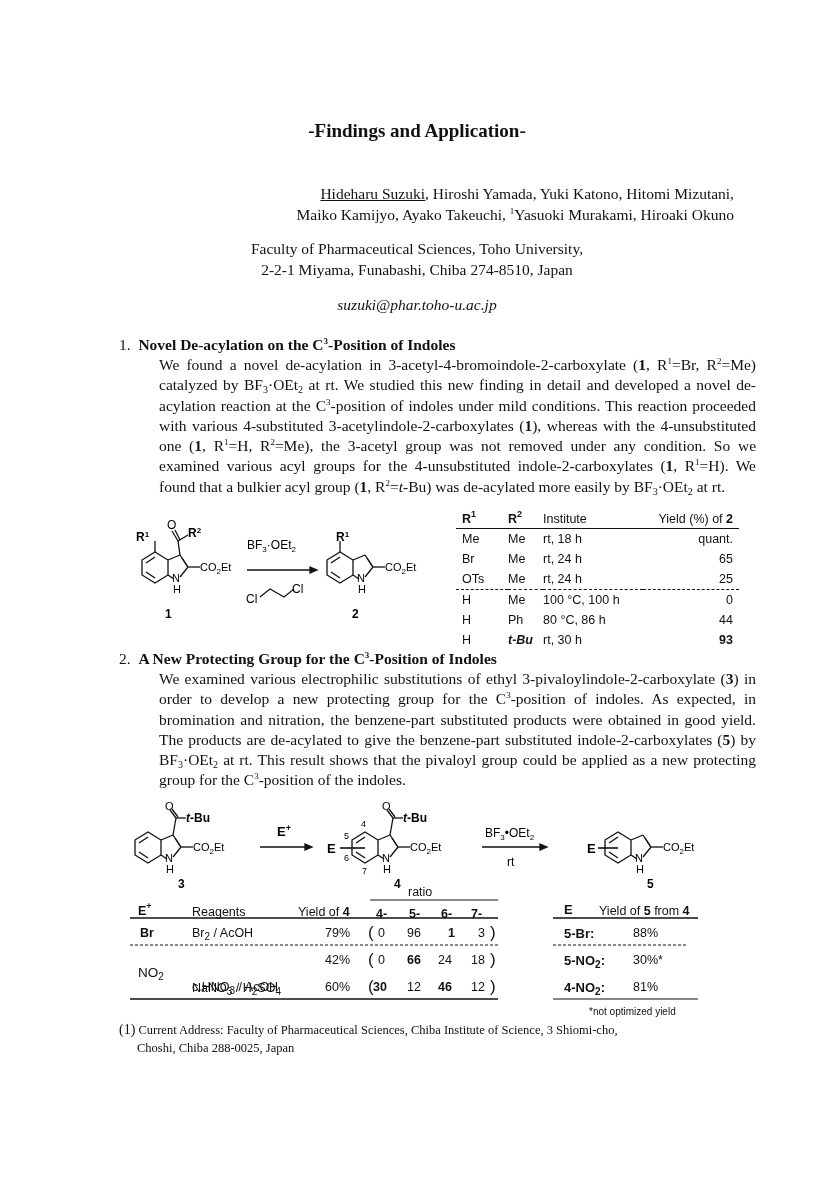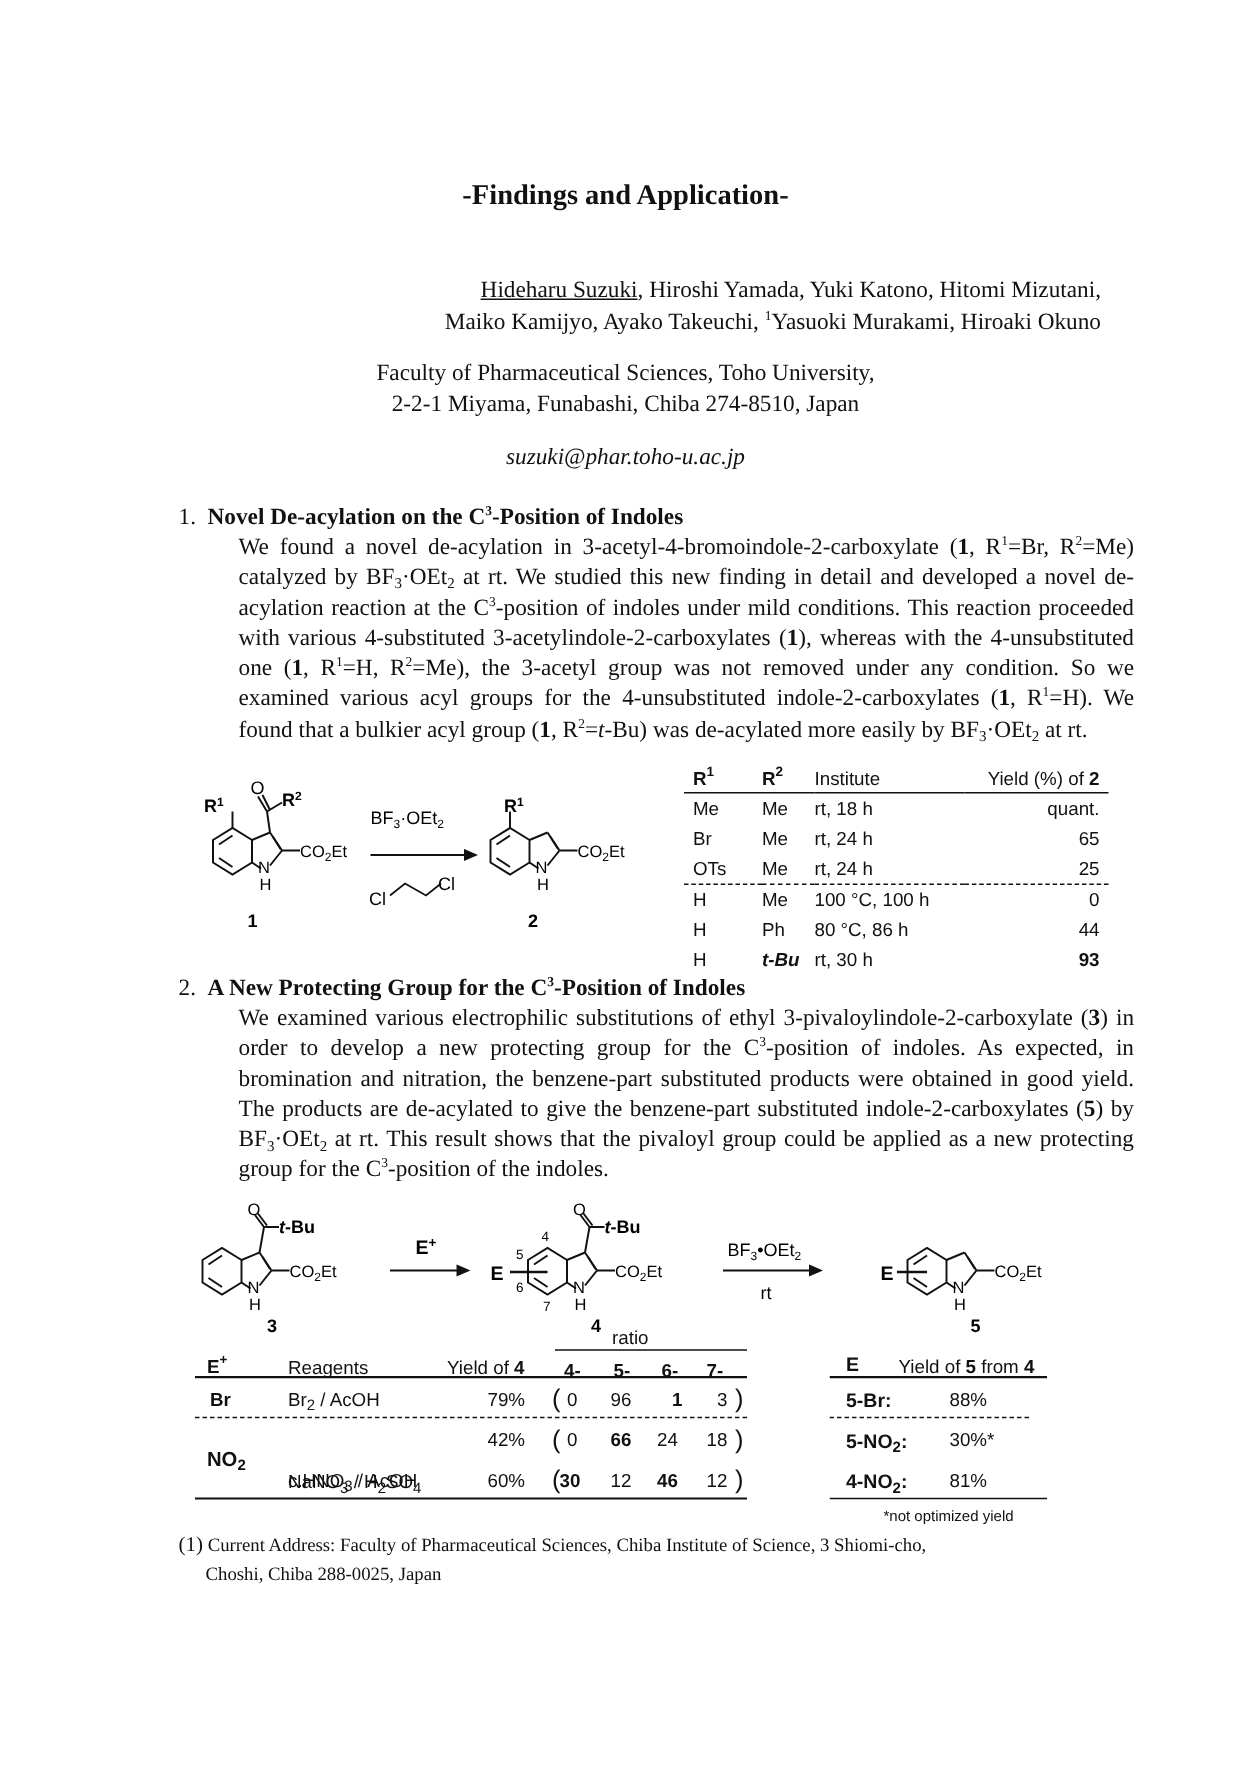--- a/index.html
+++ b/index.html
@@ -269,21 +269,21 @@
       <span style="position:absolute;left:62px;top:6px;">Br<sub>2</sub> / AcOH</span>
       <span style="position:absolute;left:195px;top:6px;">79%</span>
       <span style="position:absolute;left:238px;top:3px;font-size:17px;">(</span>
       <span style="position:absolute;left:248px;top:6px;">0</span>
       <span style="position:absolute;left:277px;top:6px;font-weight:normal;">96</span>
       <span style="position:absolute;left:318px;top:6px;font-weight:bold;">1</span>
       <span style="position:absolute;left:348px;top:6px;">3</span>
       <span style="position:absolute;left:360px;top:3px;font-size:17px;">)</span>
     </div>
     <div style="position:relative;height:27px;">
-      <span style="position:absolute;left:8px;top:18px;font-weight:bold;font-size:13.5px;">NO<sub>2</sub></span>
+      <span style="position:absolute;left:8px;top:18px;font-weight:normal;font-size:13.5px;">NO<sub>2</sub></span>
       <span style="position:absolute;left:62px;top:6px;margin-top:28px;">NaNO<sub>3</sub> / H<sub>2</sub>SO<sub>4</sub></span>
       <span style="position:absolute;left:195px;top:6px;">42%</span>
       <span style="position:absolute;left:238px;top:3px;font-size:17px;">(</span>
       <span style="position:absolute;left:248px;top:6px;">0</span>
       <span style="position:absolute;left:277px;top:6px;font-weight:bold;">66</span>
       <span style="position:absolute;left:308px;top:6px;">24</span>
       <span style="position:absolute;left:341px;top:6px;">18</span>
       <span style="position:absolute;left:360px;top:3px;font-size:17px;">)</span>
     </div>
     <div style="position:relative;height:27px;">

